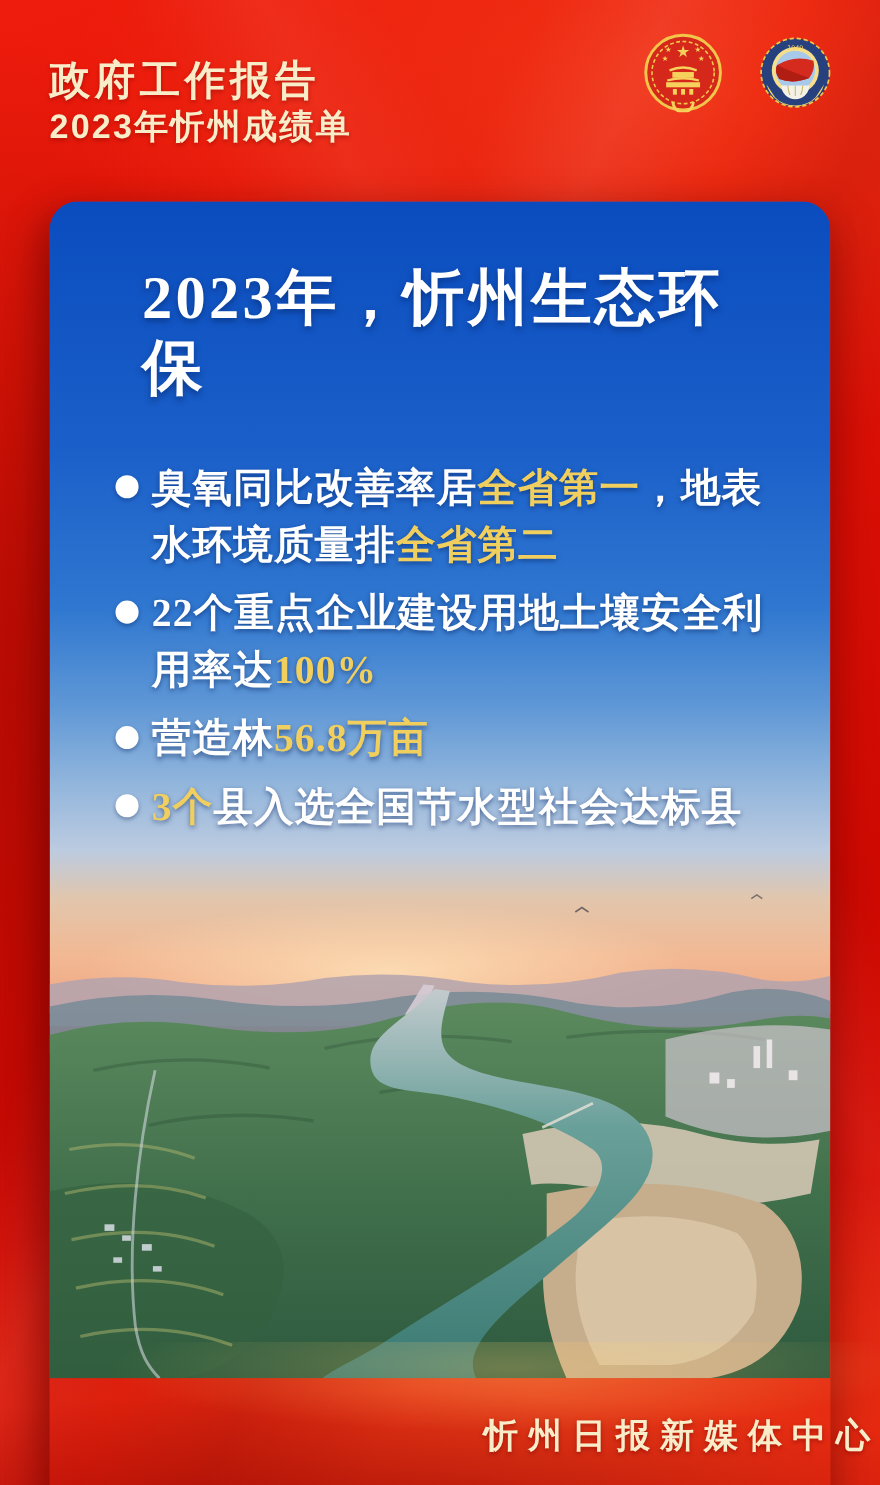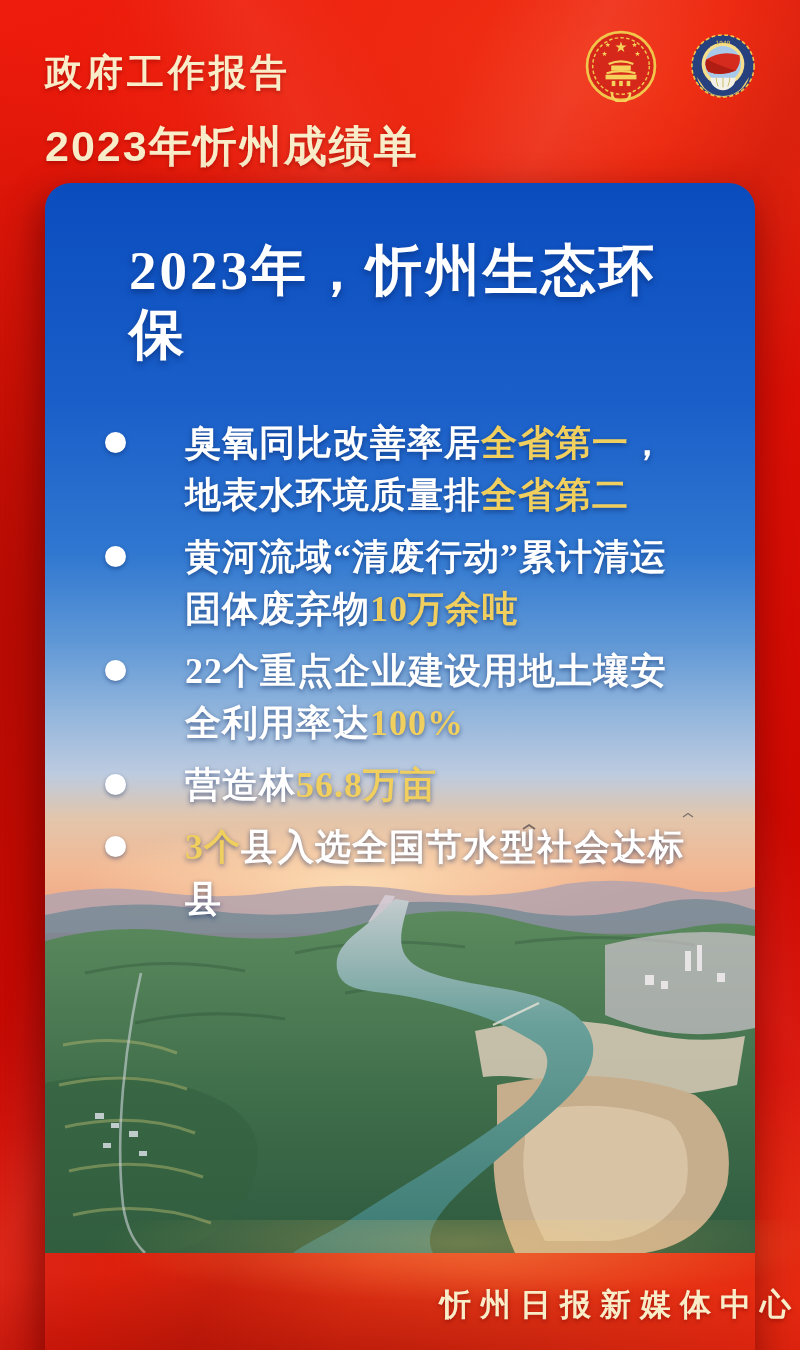--- a/index.html
+++ b/index.html
@@ -23,40 +23,40 @@
     background:
       radial-gradient(ellipse 560px 90px at 58% 18%, rgba(255,205,110,.30), transparent 65%),
       radial-gradient(ellipse 900px 160px at 40% 120%, rgba(120,4,0,.45), transparent 70%);
   }
 
   
   .header{position:absolute;left:45px;top:50px;color:var(--cream);
     font-family:"Liberation Sans","DejaVu Sans",sans-serif;font-weight:bold;
     text-shadow:0 2px 4px rgba(120,0,0,.45);}
   .header .l1{font-size:37px;letter-spacing:4px;line-height:1.25;}
-  .header .l2{font-size:43px;letter-spacing:2px;line-height:1.25;margin-top:24px;}
+  .header .l2{font-size:31px;letter-spacing:2px;line-height:1.25;margin-top:0;}
 
   
   .badge{position:absolute;right:14px;top:30px;width:230px;text-align:center;}
   .badge .emblems{display:flex;justify-content:center;align-items:center;gap:32px;}
   .badge .label{margin-top:8px;font-size:29px;font-weight:bold;color:var(--cream);
     letter-spacing:1px;text-shadow:0 2px 3px rgba(120,0,0,.5);}
 
   
   .card{position:absolute;left:45px;top:183px;width:710px;height:1248px;
     border-radius:26px 26px 8px 8px;overflow:hidden;
     box-shadow:0 20px 45px rgba(95,0,0,.45), -8px 10px 30px rgba(95,0,0,.35);}
   .card svg.landscape{position:absolute;inset:0;display:block;}
   .card-content{position:absolute;inset:0;padding:56px 56px 0 84px;box-sizing:border-box;color:#fff;}
   .card-title{font-size:55px;font-weight:bold;letter-spacing:3px;line-height:64px;
     text-shadow:0 3px 6px rgba(0,30,90,.5);}
   ul.bullets{list-style:none;margin:50px 0 0 -24px;padding:0;}
   ul.bullets li{display:flex;align-items:flex-start;margin-bottom:10px;
     font-size:36px;font-weight:bold;line-height:52px;letter-spacing:1px;
-    text-shadow:0 2px 5px rgba(0,30,90,.55);gap:47px;}
+    text-shadow:0 2px 5px rgba(0,30,90,.55);}
   ul.bullets .dot{flex:0 0 21px;width:21px;height:21px;border-radius:50%;
     background:#fff;margin:15px 12px 0 0;box-shadow:0 2px 4px rgba(0,30,90,.4);}
   ul.bullets .hl{color:var(--hl);}
 
   
   .footer{position:absolute;left:0;right:0;top:1284px;text-align:right;
     font-size:31px;font-weight:bold;letter-spacing:9px;color:var(--cream);
     text-shadow:0 2px 4px rgba(120,0,0,.5);}
 </style>
 </head>
@@ -204,24 +204,20 @@
     <div class="card-title">
       <div>2023年，忻州生态环保</div>
     </div>
     <ul class="bullets" id="bullets">
         <li>
           <span class="dot"></span>
           <span><span>臭氧同比改善率居</span><span class="hl">全省第一</span><span>，地表水环境质量排</span><span class="hl">全省第二</span></span>
         </li>
         <li>
           <span class="dot"></span>
-          <span><span>黄河流域“清废行动”累计清运固体废弃物</span><span class="hl">10万余吨</span></span>
-        </li>
-        <li>
-          <span class="dot"></span>
           <span><span>22个重点企业建设用地土壤安全利用率达</span><span class="hl">100%</span></span>
         </li>
         <li>
           <span class="dot"></span>
           <span><span>营造林</span><span class="hl">56.8万亩</span></span>
         </li>
         <li>
           <span class="dot"></span>
           <span><span class="hl">3个</span><span>县入选全国节水型社会达标县</span></span>
         </li>

